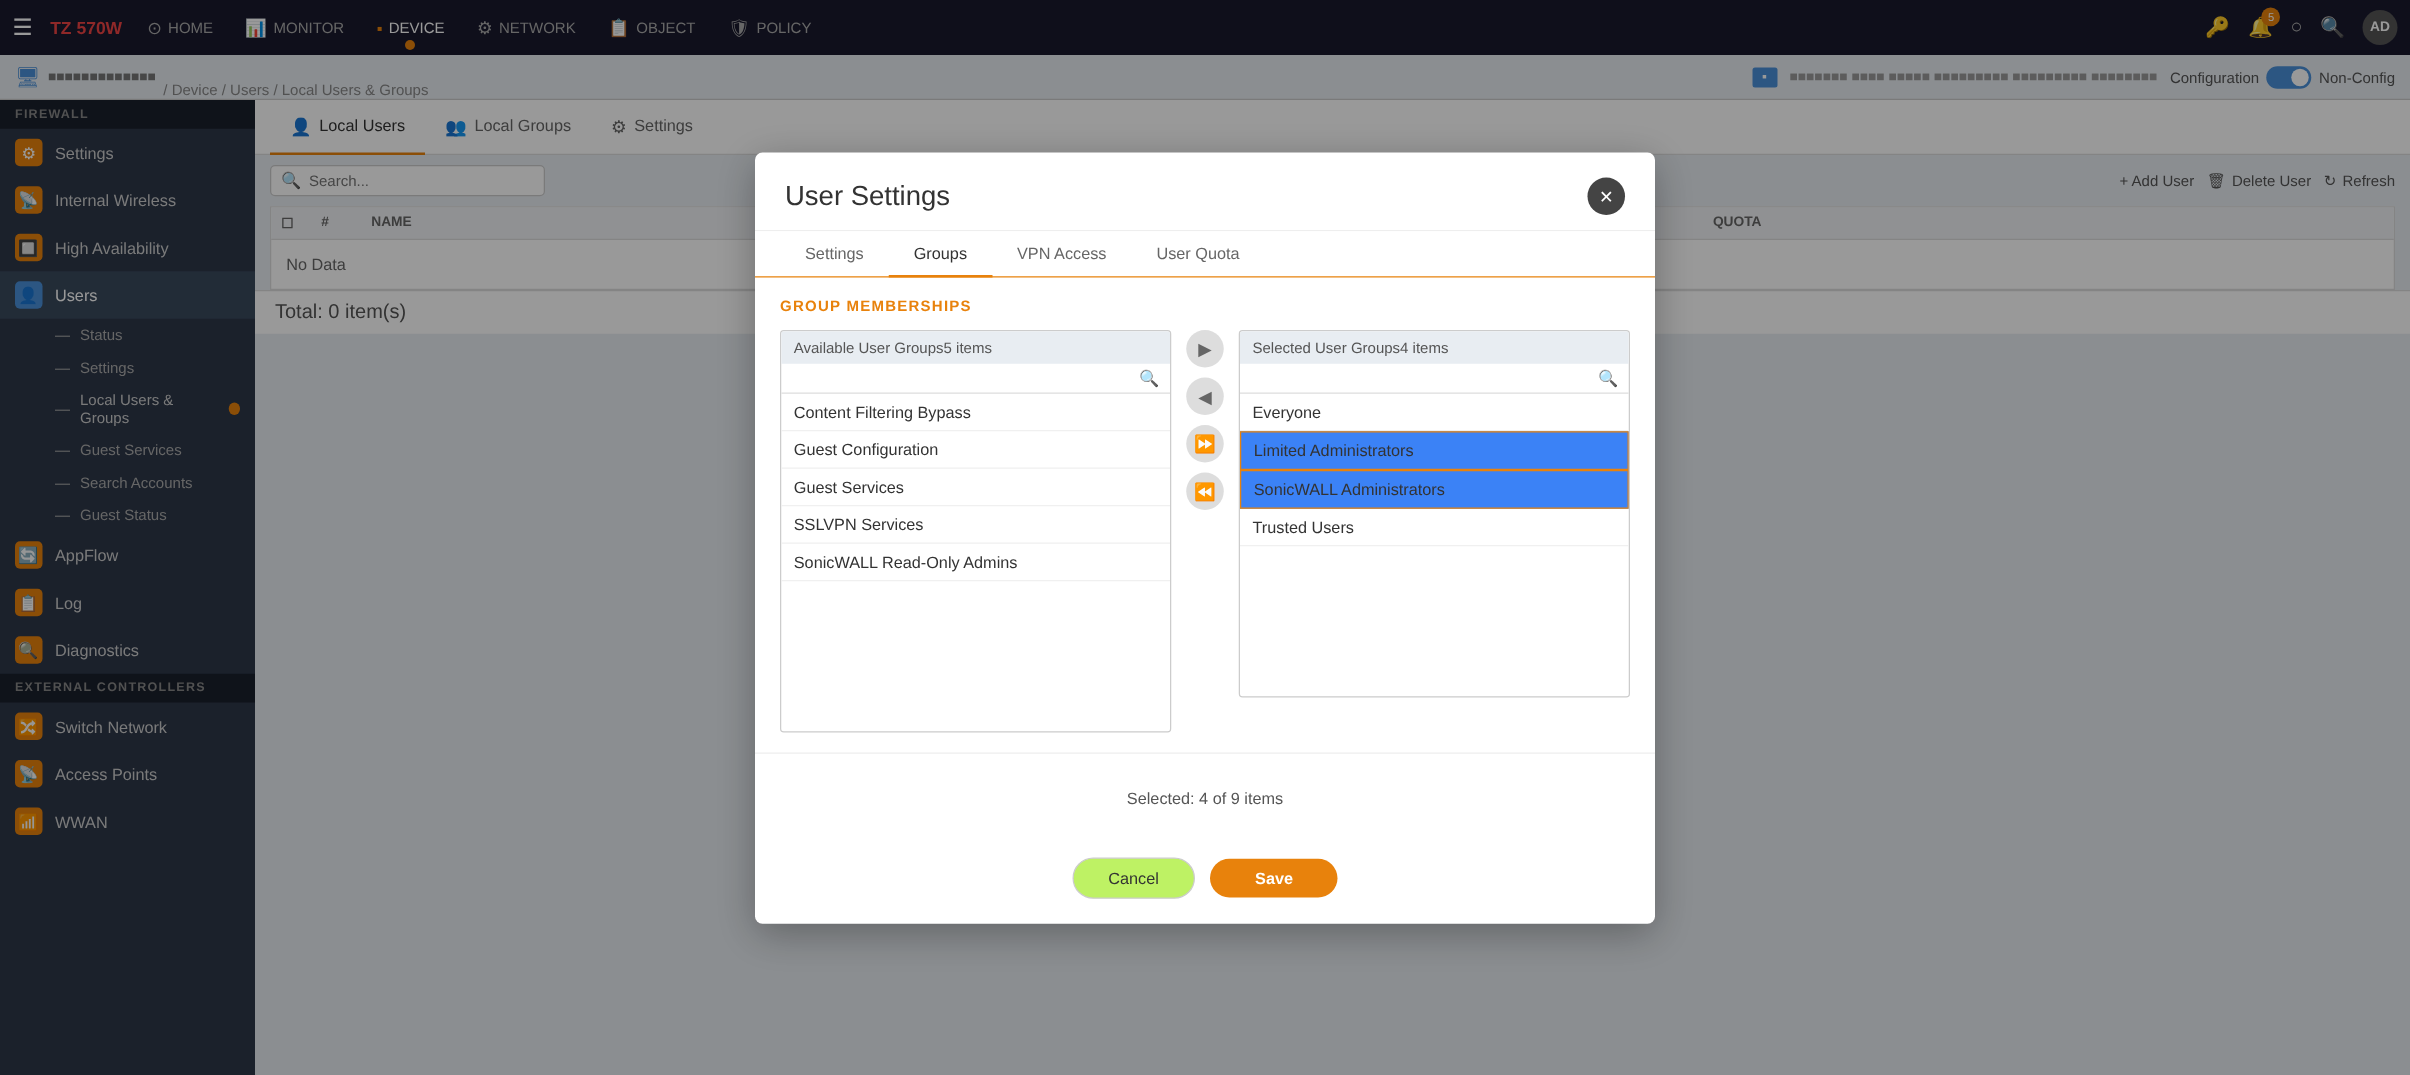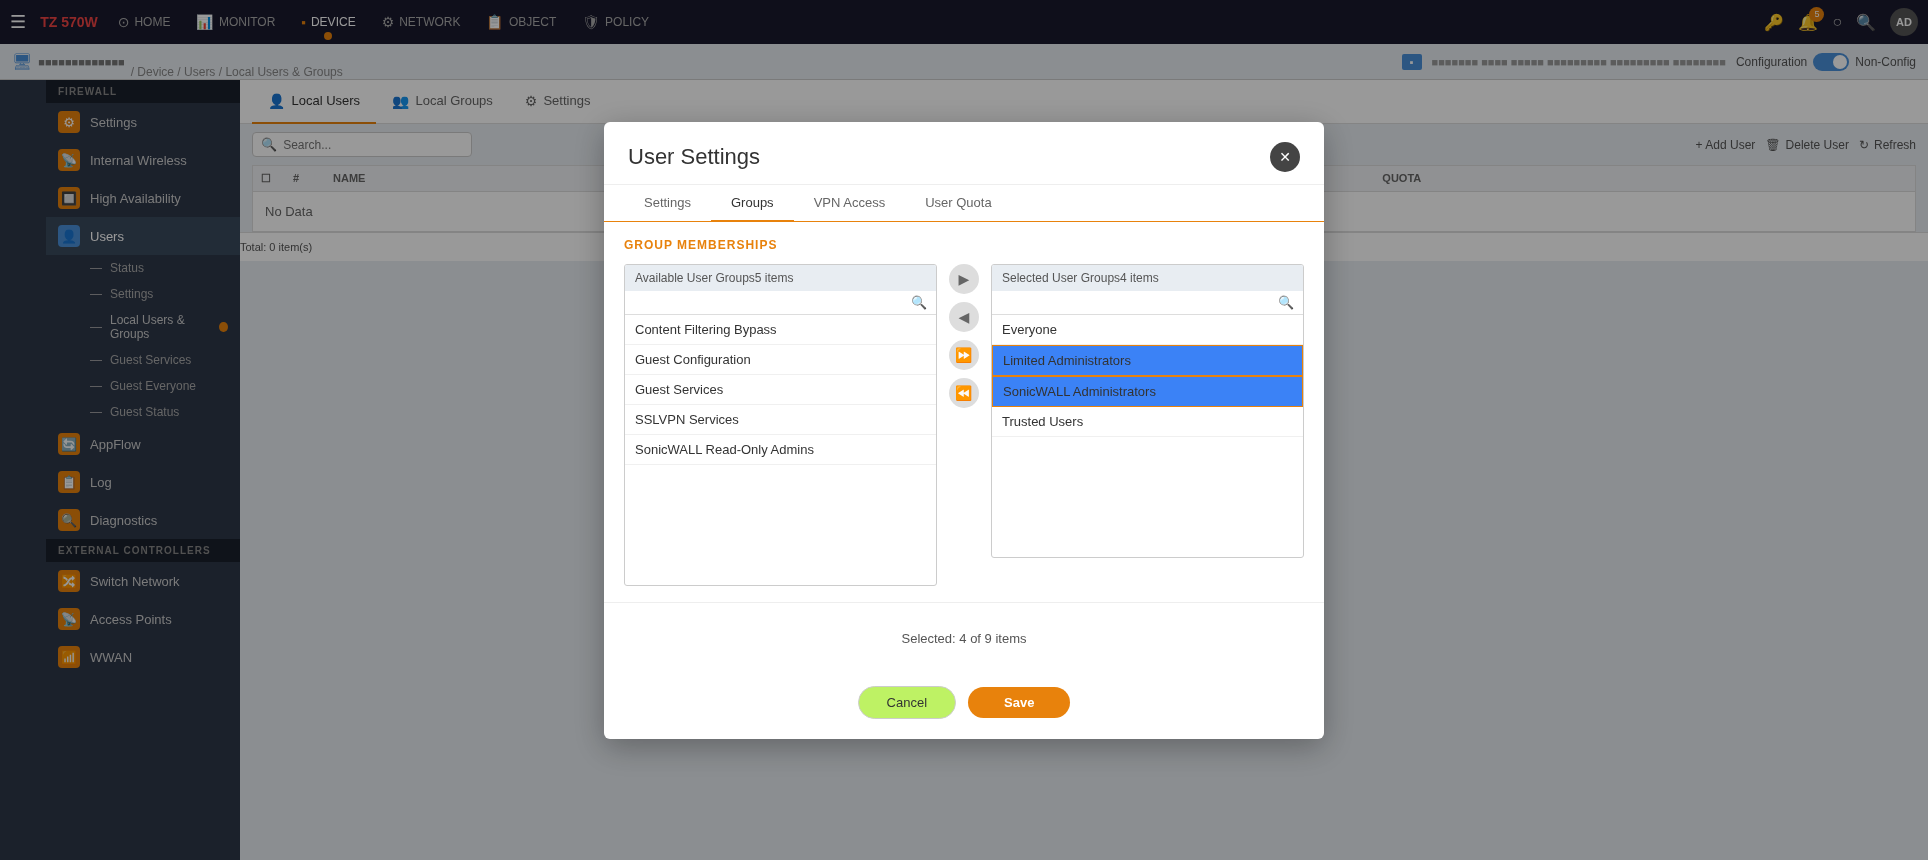--- a/index.html
+++ b/index.html
@@ -53,21 +53,21 @@
     }
     .toggle-switch::after {
       content: ''; position: absolute; top: 2px; right: 2px;
       width: 14px; height: 14px; background: white; border-radius: 50%;
     }
 
     
     .layout { display: flex; height: calc(860px - 44px - 36px); }
 
     
-    .sidebar { width: 240px; background: #2d3748; flex-shrink: 0; overflow-y: auto; padding-left: 46px; }
+    .sidebar { width: 204px; background: #2d3748; flex-shrink: 0; overflow-y: auto; }
     .sidebar-section-header {
       background: #1a202c; color: #888; font-size: 10px; font-weight: bold;
       padding: 6px 12px; letter-spacing: 1px; text-transform: uppercase;
     }
     .sidebar-item {
       display: flex; align-items: center; gap: 10px;
       padding: 8px 12px; color: #ccc; cursor: pointer; font-size: 13px;
     }
     .sidebar-item.active { background: #3a4a5c; color: white; }
     .sidebar-item .s-icon {
@@ -123,21 +123,21 @@
     }
 
     
     .table-area { background: white; margin: 0 12px; border: 1px solid #ddd; }
     .table-header {
       display: grid; grid-template-columns: 32px 40px 1fr 1fr 1fr;
       background: #f0f2f5; border-bottom: 1px solid #ddd; padding: 6px 8px;
     }
     .th { font-size: 11px; color: #666; font-weight: bold; text-transform: uppercase; }
     .table-empty { padding: 12px; font-size: 13px; color: #666; }
-    .table-footer { padding: 8px 0; font-size: 11px; color: #555; border-top: 1px solid #ddd; background: white; }
+    .table-footer { padding: 8px 16px; font-size: 16px; color: #555; border-top: 1px solid #ddd; background: white; }
 
     
     .modal-overlay {
       position: fixed; top: 0; left: 0; right: 0; bottom: 0;
       background: rgba(0,0,0,0.4); display: flex; align-items: center; justify-content: center;
       z-index: 1000;
     }
     .modal {
       background: white; border-radius: 6px; width: 720px; max-height: 90vh;
       overflow: hidden; position: relative; box-shadow: 0 8px 32px rgba(0,0,0,0.3);
@@ -310,21 +310,21 @@
       <span class="sub-dash">—</span>
       <span>Local Users &amp; Groups</span>
       <span class="orange-dot"></span>
     </div>
     <div class="sidebar-sub-item">
       <span class="sub-dash">—</span>
       <span>Guest Services</span>
     </div>
     <div class="sidebar-sub-item">
       <span class="sub-dash">—</span>
-      <span>Guest Everyone</span>
+      <span>Search Accounts</span>
     </div>
     <div class="sidebar-sub-item">
       <span class="sub-dash">—</span>
       <span>Guest Status</span>
     </div>
     <div class="sidebar-item">
       <div class="s-icon orange">🔄</div>
       <span>AppFlow</span>
     </div>
     <div class="sidebar-item">

